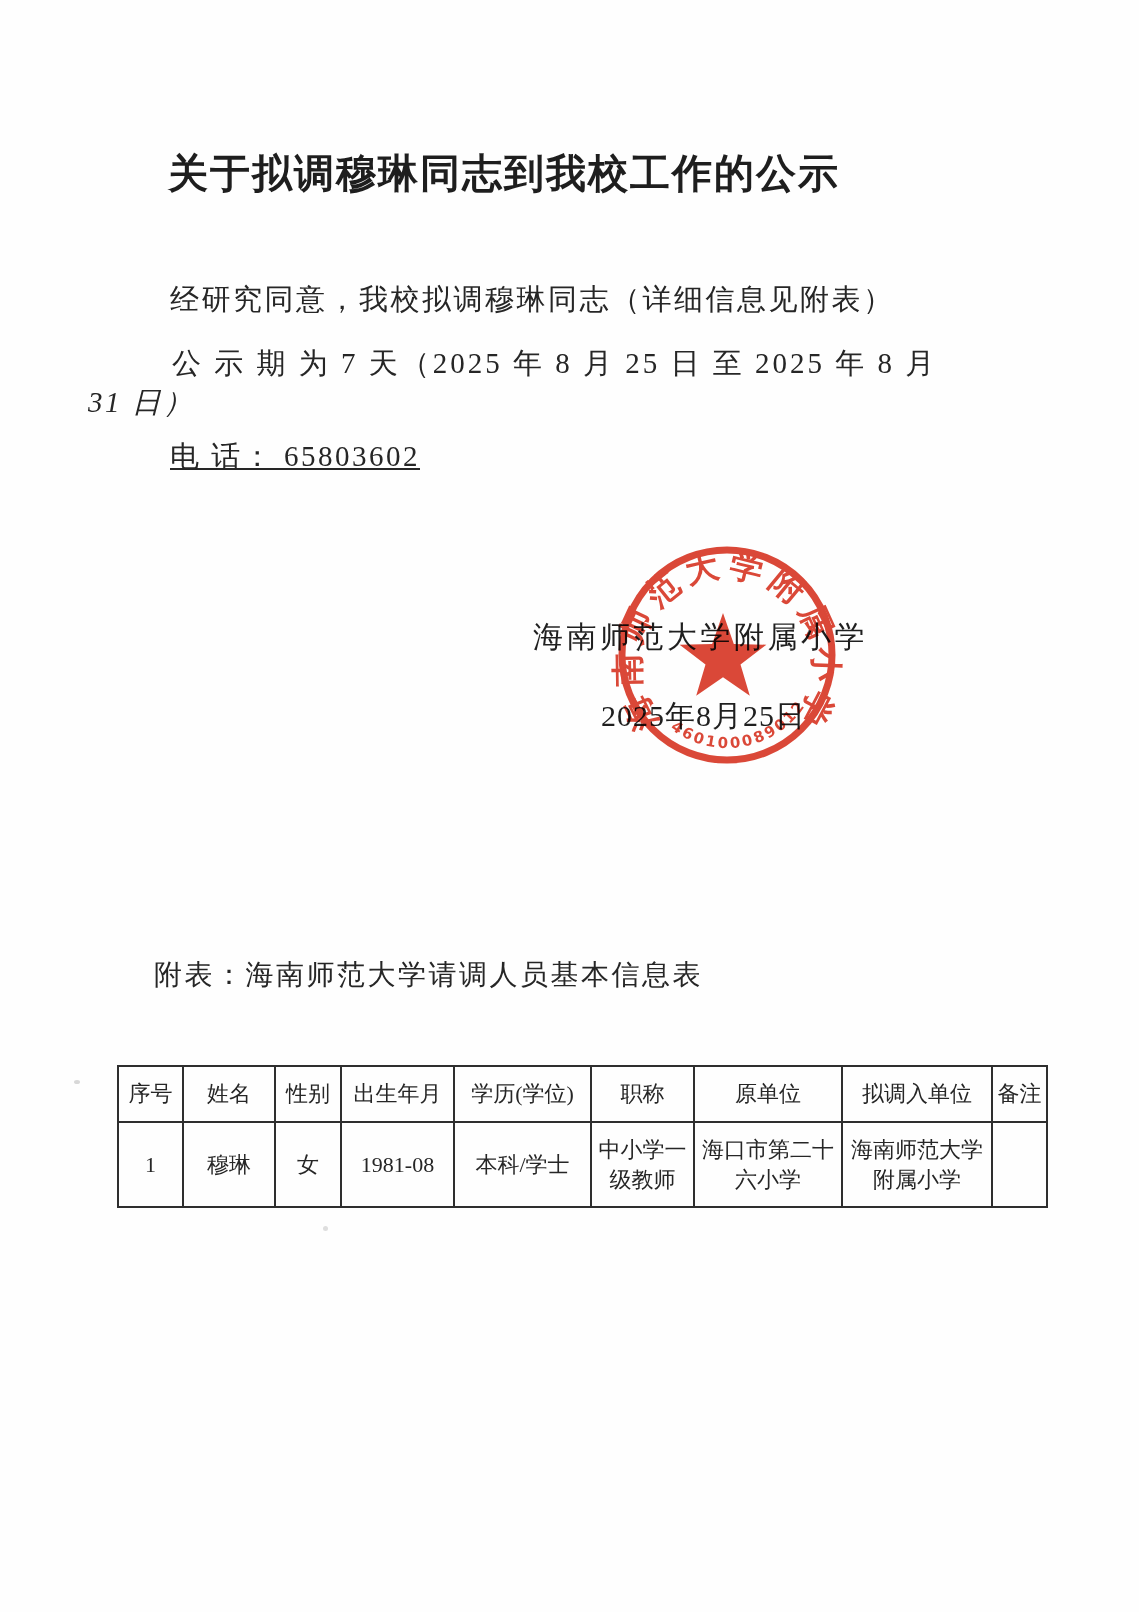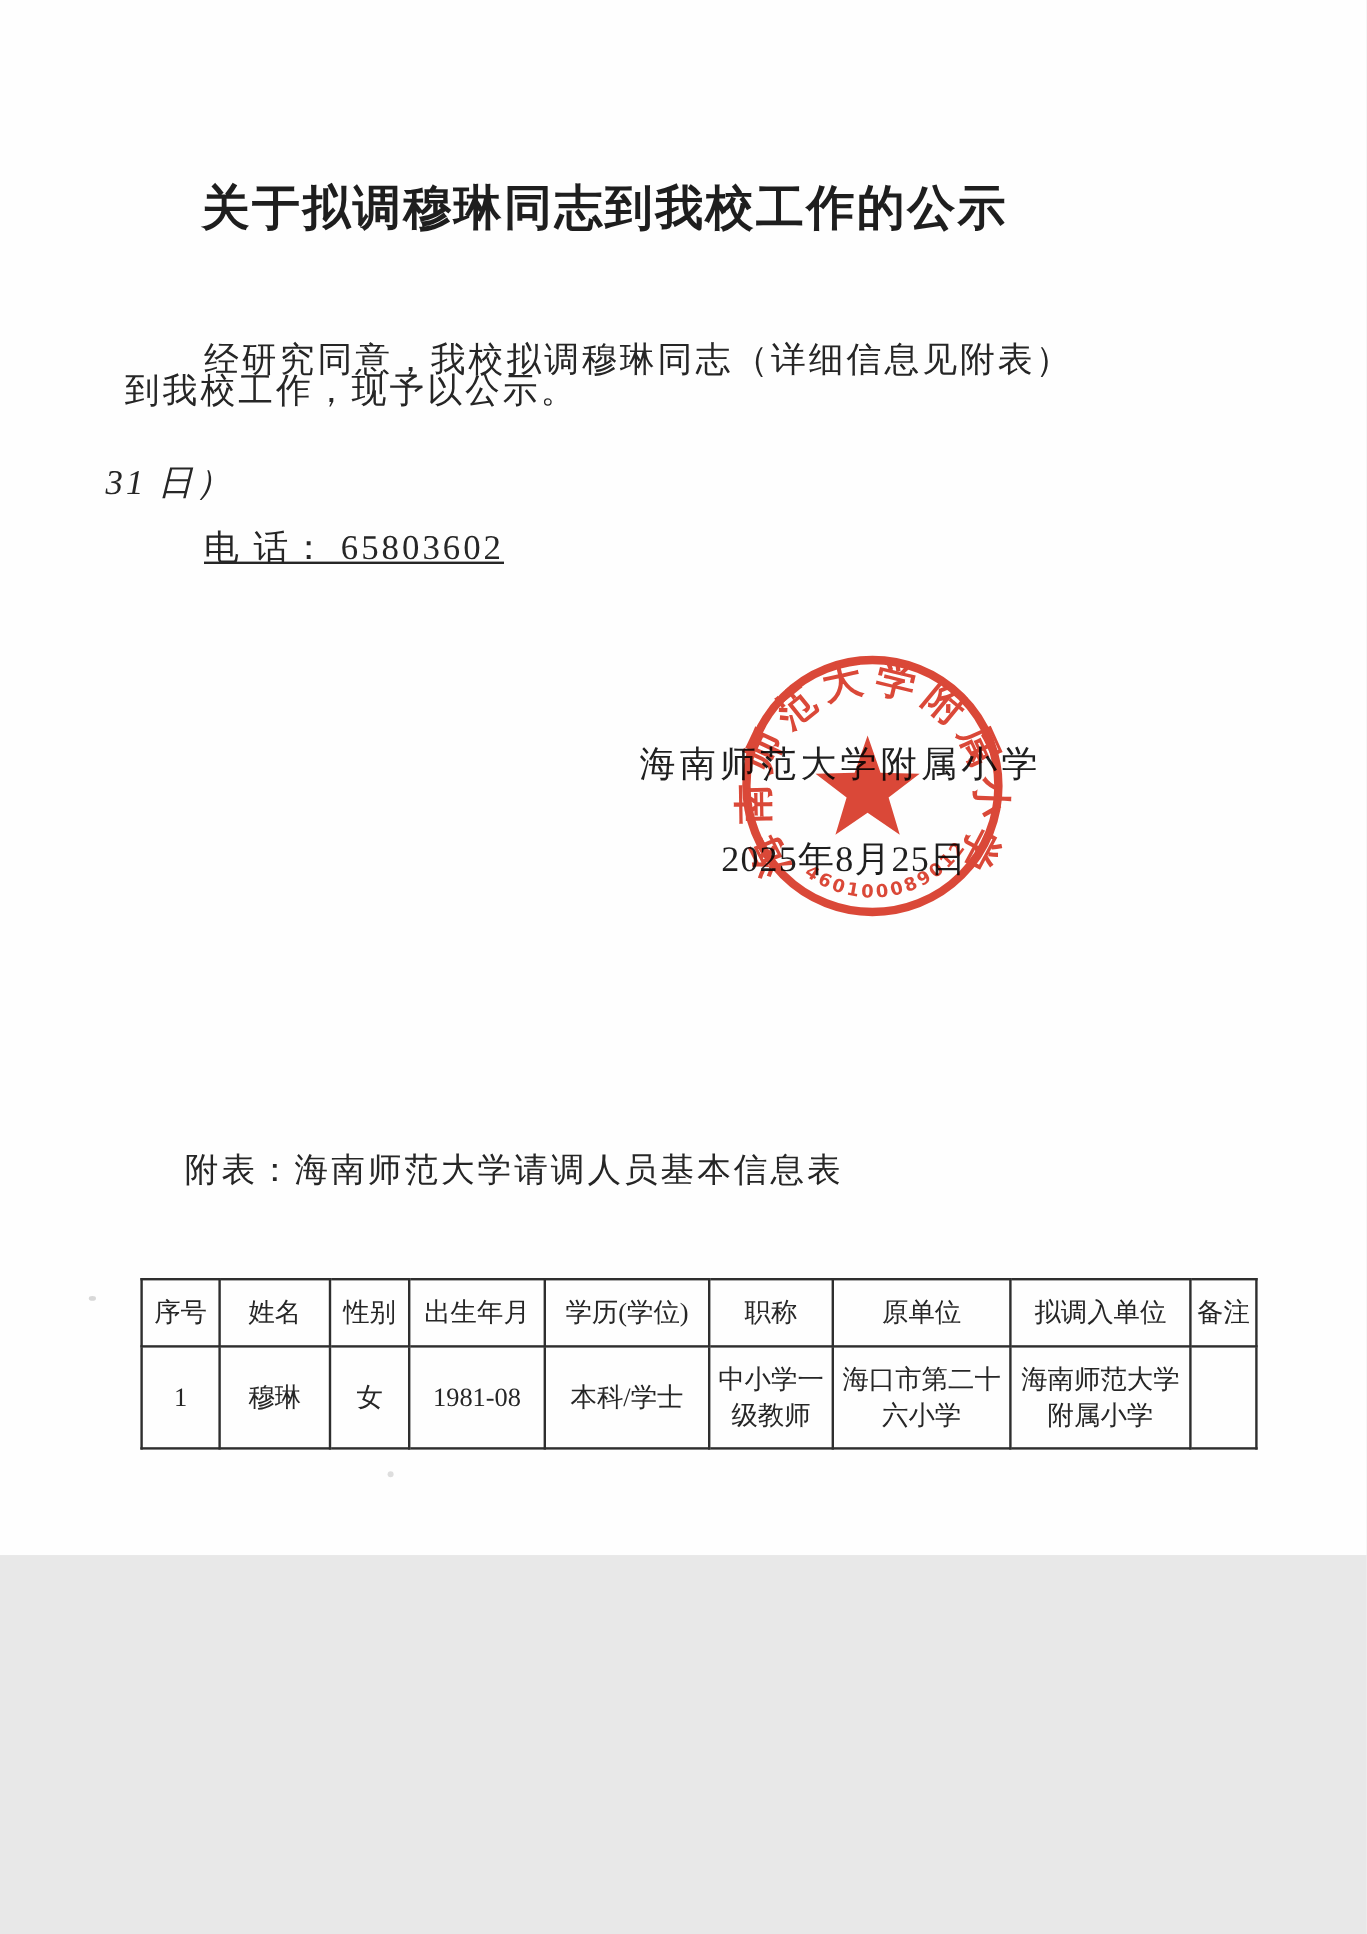--- a/index.html
+++ b/index.html
@@ -1,20 +1,20 @@
 <!DOCTYPE html>
 <html><head>
 <meta charset="utf-8">
 <style>
   * { margin: 0; padding: 0; box-sizing: border-box; }
   html, body { background: #e8e8e8; }
   .page {
     position: relative;
     width: 1139px;
-    height: 1296px;
+    height: 1612px;
     margin: 0 auto;
     background: #fefefe;
     overflow: hidden;
     font-family: "Liberation Serif", "DejaVu Serif", serif;
     color: #232323;
   }
   .doc-title {
     position: absolute;
     top: 146px; left: 168px;
     font-size: 40px;
@@ -99,21 +99,21 @@
   }
 </style>
 </head>
 <body>
 
 <div class="page">
 
   <div class="doc-title">关于拟调穆琳同志到我校工作的公示</div>
 
   <div class="body-line line1">经研究同意，我校拟调穆琳同志（详细信息见附表）</div>
-  <div class="body-line line2">到我校工作，现予以公示。</div>
+  <div class="body-line line3">公 示 期 为 7 天（2025 年 8 月 25 日 至 2025 年 8 月</div>
   <div class="body-line line4">31 日）</div>
   <div class="body-line phone-line">电 话： 65803602</div>
 
   <div class="sig-org">海南师范大学附属小学</div>
   <div class="sig-date">2025年8月25日</div>
 
   <svg class="seal" viewBox="0 0 262 262" xmlns="http://www.w3.org/2000/svg">
     <defs>
       <path id="arcTop" d="M 64.9,198.9 A 88,88 0 1 1 197.1,198.9" fill="none"></path>
       <path id="arcBottom" d="M 54.8,184.3 A 93,93 0 0 0 207.2,184.3" fill="none"></path>

